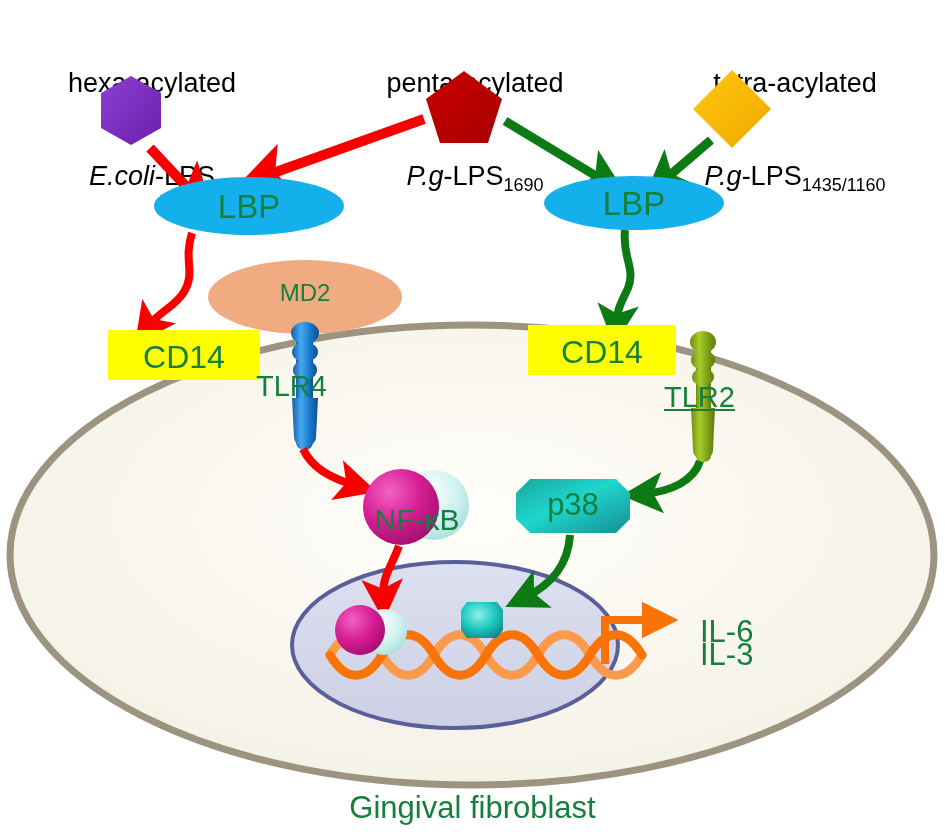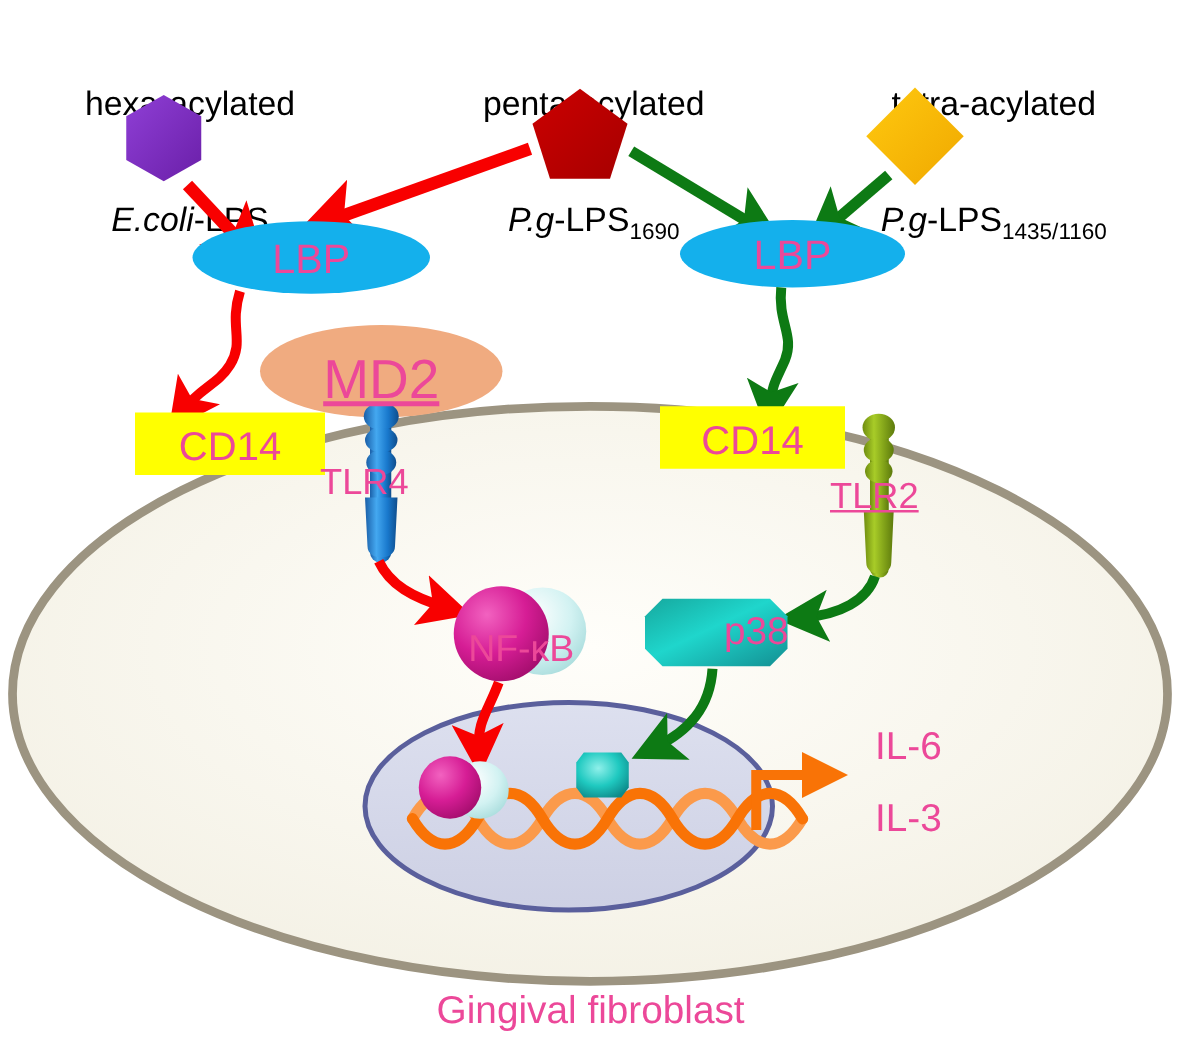--- a/index.html
+++ b/index.html
@@ -3,21 +3,21 @@
 <meta charset="utf-8">
 <style>
   html,body{margin:0;padding:0;background:#fff;}
   body{width:945px;height:838px;font-family:"Liberation Sans",sans-serif;overflow:hidden;}
   #stage{position:relative;width:945px;height:838px;background:#fff;}
   svg.layer{position:absolute;left:0;top:0;width:945px;height:838px;}
   .lbl{position:absolute;color:#000;font-family:"Liberation Sans",sans-serif;white-space:pre;}
   .hdr{font-size:27px;line-height:31px;text-align:center;}
   .ital{font-style:italic;}
   .sub{font-size:18px;vertical-align:sub;font-style:normal;}
-  .nodetext{position:absolute;font-family:"Liberation Sans",sans-serif;color:#ec4899;pointer-events:none;}
+  .nodetext{position:absolute;font-family:"Liberation Sans",sans-serif;color:#15803d;pointer-events:none;}
 </style>
 </head>
 <body>
 
 <div id="stage">
 
   <div class="lbl hdr" style="left:22px;top:6px;width:260px;">
     <div>hexa-acylated</div>
     <div><span class="ital">E.coli</span><span>-LPS</span></div>
   </div>
@@ -176,33 +176,33 @@
     </g>
     <g>
       <polygon points="467,602 497,602 503,610 503,630 497,638 467,638 461,630 461,610" fill="url(#gP38n)"></polygon>
     </g>
   </svg>
 
   <div class="nodetext" style="left:154px;top:188px;width:190px;text-align:center;font-size:33px;">LBP</div>
 
   <div class="nodetext" style="left:544px;top:185px;width:180px;text-align:center;font-size:33px;">LBP</div>
 
-  <div class="nodetext" style="left:208px;top:279px;width:194px;text-align:center;font-size:44px;text-decoration:underline;">MD2</div>
+  <div class="nodetext" style="left:208px;top:279px;width:194px;text-align:center;font-size:24px;">MD2</div>
 
   <div class="nodetext" style="left:108px;top:339px;width:152px;text-align:center;font-size:32px;">CD14</div>
 
   <div class="nodetext" style="left:528px;top:334px;width:148px;text-align:center;font-size:32px;">CD14</div>
 
   <div class="nodetext" style="left:256px;top:370px;font-size:29px;">TLR4</div>
 
   <div class="nodetext" style="left:664px;top:381px;font-size:29px;text-decoration:underline;">TLR2</div>
 
   <div class="nodetext" style="left:355px;top:491px;width:124px;text-align:center;font-size:30px;margin-top:12px;">NF-κB</div>
 
-  <div class="nodetext" style="left:516px;top:487px;width:114px;text-align:center;font-size:31px;padding-left:32px;">p38</div>
-
-  <div class="nodetext" style="left:700px;top:579px;font-size:31px;">IL-6</div>
+  <div class="nodetext" style="left:516px;top:487px;width:114px;text-align:center;font-size:31px;">p38</div>
+
+  <div class="nodetext" style="left:700px;top:614px;font-size:31px;">IL-6</div>
 
   <div class="nodetext" style="left:700px;top:637px;font-size:31px;">IL-3</div>
 
   <div class="nodetext" style="left:0px;top:790px;width:945px;text-align:center;font-size:31px;">Gingival fibroblast</div>
 
 </div>
 
 </body></html>

